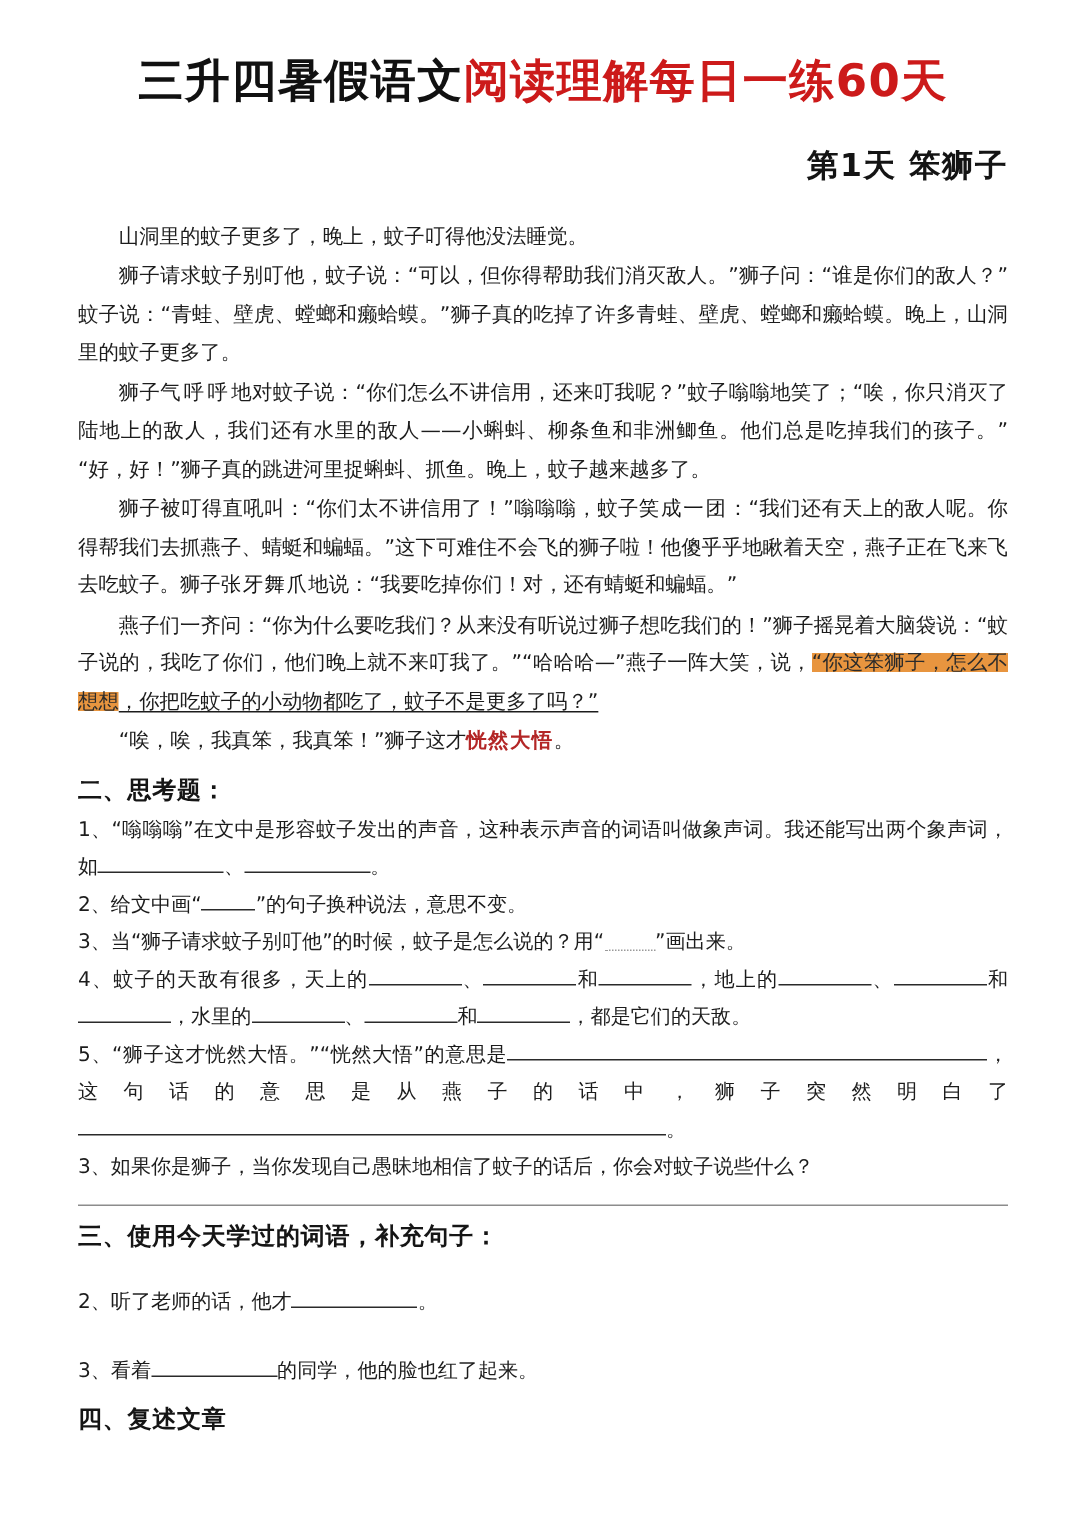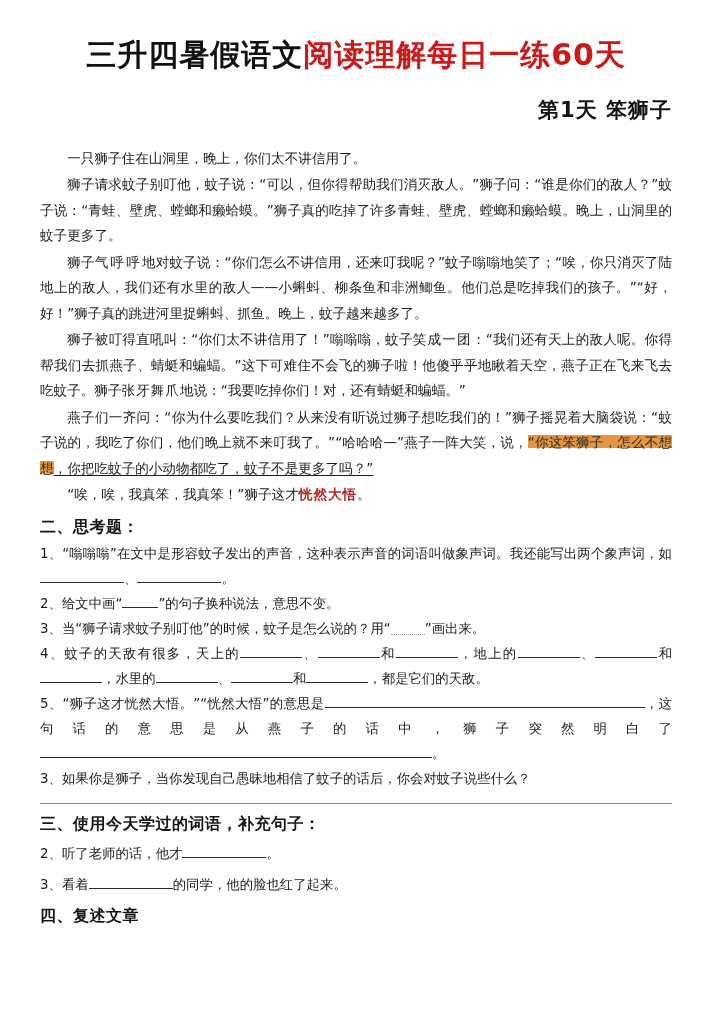--- a/index.html
+++ b/index.html
@@ -13,21 +13,21 @@
     height: 1024px;
     font-family: "DejaVu Sans", "Liberation Sans", sans-serif;
     color: #1a1a1a;
     overflow: hidden;
     position: relative;
   }
   .page {
     width: 724px;
     height: 1024px;
     box-sizing: border-box;
-    padding: 28px 52px 0 40px;
+    padding: 28px 52px 0 52px;
     position: relative;
   }
 
   
   .main-title {
     text-align: center;
     font-size: 30px;
     font-weight: bold;
     letter-spacing: 1px;
     line-height: 1.25;
@@ -83,21 +83,21 @@
   }
 
   
   .q {
     font-size: 13.4px;
     line-height: 25px;
     color: #1c1c1c;
     margin: 0;
     text-align: justify;
   }
-  .q.gap { margin-top: 6px; }
+  .q.gap { margin-top: 21px; }
   .blank {
     display: inline-block;
     border-bottom: 1.1px solid #2a2a2a;
     vertical-align: baseline;
     height: 14px;
   }
   .b-xs { width: 36px; }
   .b-sm { width: 62px; }
   .b-md { width: 84px; }
   .b-xl { width: 320px; }
@@ -116,21 +116,21 @@
 <div class="page">
 
   <h1 class="main-title">
     <span class="t-black">三升四暑假语文</span><span class="t-red">阅读理解每日一练60天</span>
   </h1>
 
   <h2 class="sub-title">第1天 笨狮子</h2>
 
   <div class="article">
 
-    <p><span>一只狮子住在山洞里，晚上，你们太不讲信用了。</span></p>
+    <p><span>山洞里的蚊子更多了，晚上，蚊子叮得他没法睡觉。</span></p>
 
     <p><span>狮子请求蚊子别叮他，蚊子说：“可以，但你得帮助我们消灭敌人。”狮子问：“谁是你们的敌人？”蚊子说：“青蛙、壁虎、螳螂和癞蛤蟆。”狮子真的吃掉了许多青蛙、壁虎、螳螂和癞蛤蟆。晚上，山洞里的蚊子更多了。</span></p>
 
     <p><span>狮子</span><span class="kw-sp">气呼呼</span><span>地对蚊子说：“你们怎么不讲信用，还来叮我呢？”蚊子嗡嗡地笑了；“唉，你只消灭了陆地上的敌人，我们还有水里的敌人——小蝌蚪、柳条鱼和非洲鲫鱼。他们总是吃掉我们的孩子。”“好，好！”狮子真的跳进河里捉蝌蚪、抓鱼。晚上，蚊子越来越多了。</span></p>
 
     <p><span>狮子被叮得直吼叫：“你们太不讲信用了！”嗡嗡嗡，蚊子</span><span class="kw-bold">笑成一团</span><span>：“我们还有天上的敌人呢。你得帮我们去抓燕子、蜻蜓和蝙蝠。”这下可难住不会飞的狮子啦！他傻乎乎地瞅着天空，燕子正在飞来飞去吃蚊子。狮子</span><span class="kw-bold">张牙舞爪</span><span>地说：“我要吃掉你们！对，还有蜻蜓和蝙蝠。”</span></p>
 
     <p><span>燕子们一齐问：“你为什么要吃我们？从来没有听说过狮子想吃我们的！”狮子摇晃着大脑袋说：“蚊子说的，我吃了你们，他们晚上就不来叮我了。”“哈哈哈—”燕子一阵大笑，说，</span><span class="hl">“你这笨狮子，怎么不想想</span><span class="u-line">，你把吃蚊子的小动物都吃了，蚊子不是更多了吗？”</span></p>
 
     <p><span>“唉，唉，我真笨，我真笨！”狮子这才</span><span class="kw-red">恍然大悟</span><span>。</span></p>

